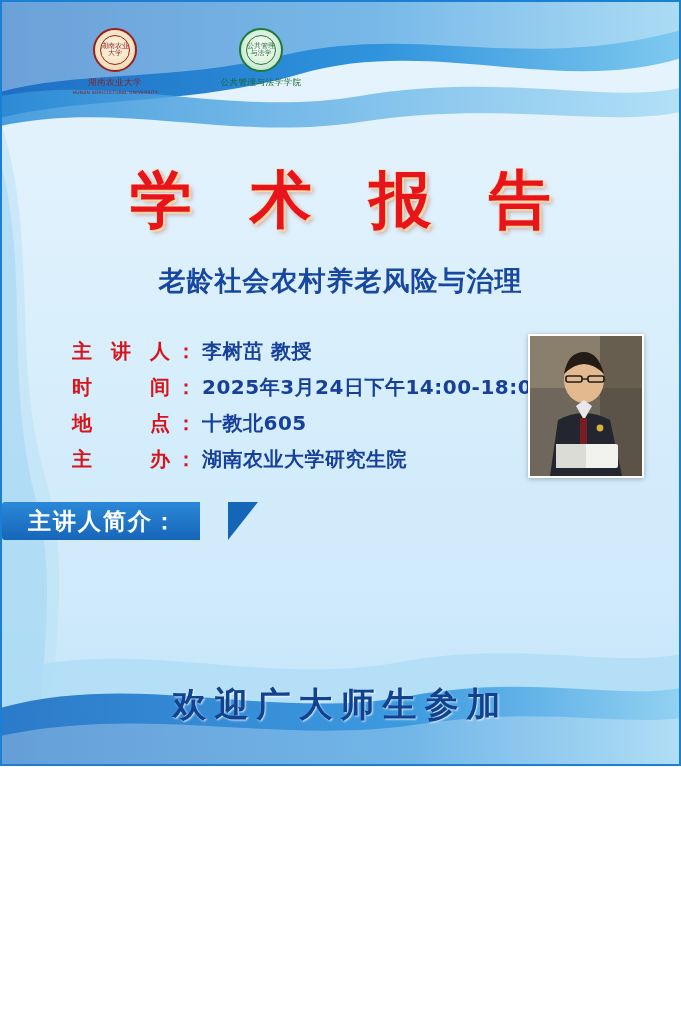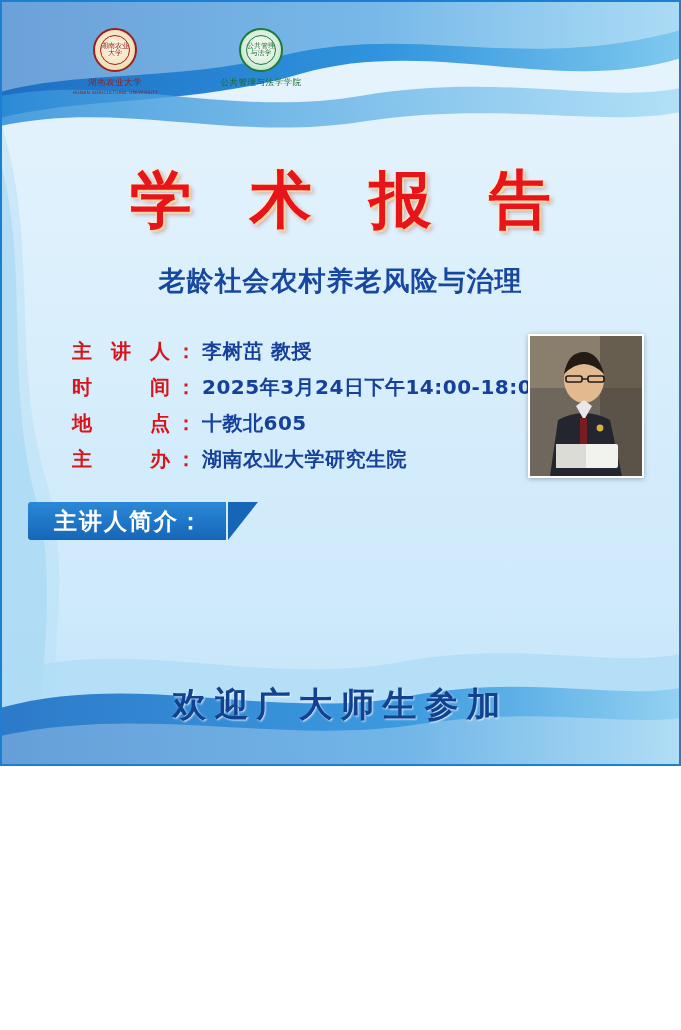--- a/index.html
+++ b/index.html
@@ -196,21 +196,21 @@
   }
 
   
   .bio-head {
     margin-top: 30px;
     position: relative;
     height: 38px;
   }
   .bio-head .tab {
     position: absolute;
-    left: 28px;
+    left: 2px;
     top: 0;
     height: 38px;
     padding: 0 22px 0 26px;
     background: linear-gradient(180deg, #2b88d8 0%, #1666b8 100%);
     color: #ffffff;
     font-size: 23px;
     font-weight: bold;
     letter-spacing: 2px;
     display: flex;
     align-items: center;

